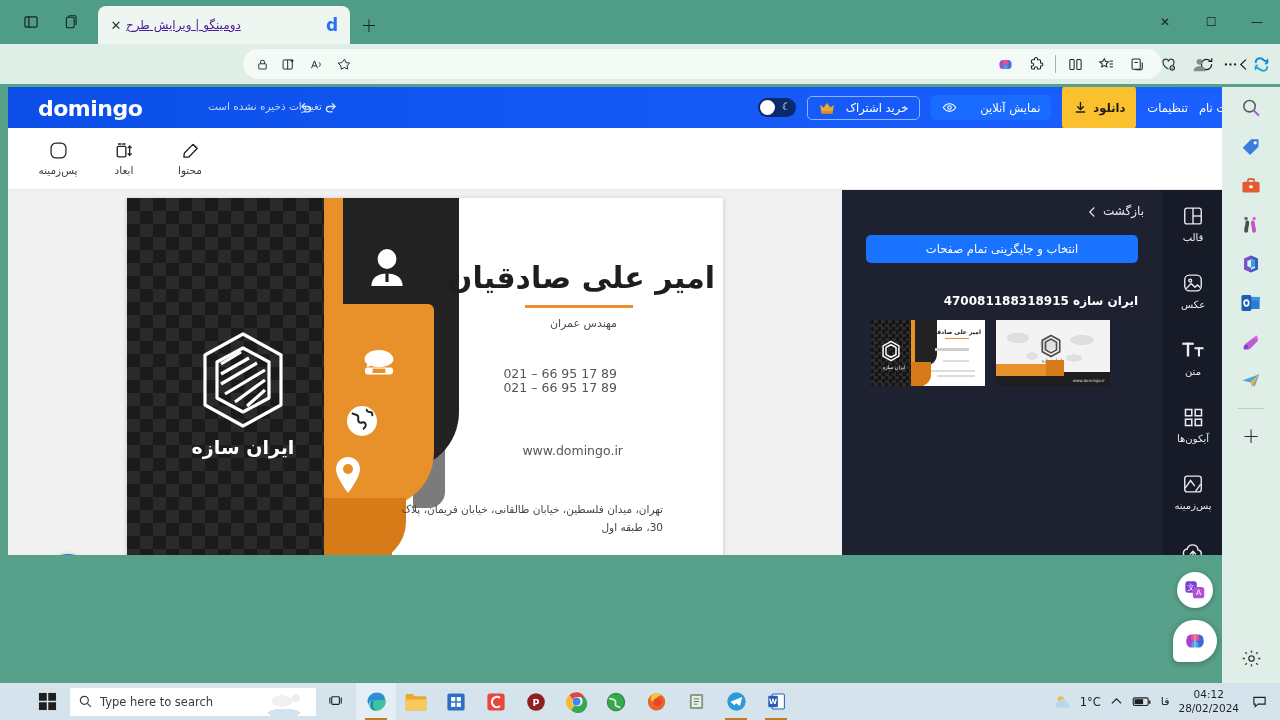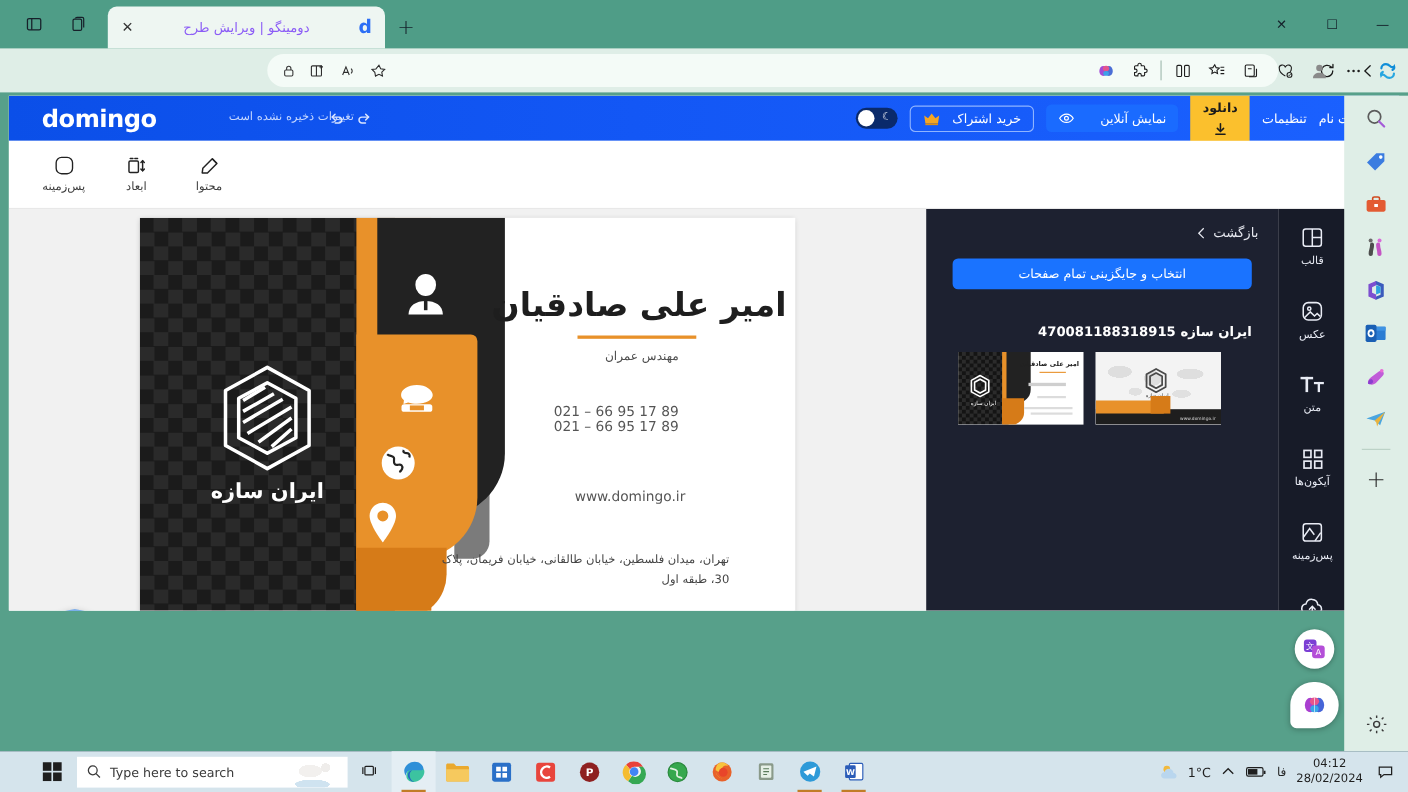--- a/index.html
+++ b/index.html
@@ -40,23 +40,23 @@
     width: 252px; height: 38px;
     background: #eef6f2; border-radius: 8px 8px 0 0;
     display: flex; align-items: center; padding: 0 8px;
   }
   .tab-favicon {
     width: 20px; height: 20px; flex: 0 0 20px;
     display: flex; align-items: center; justify-content: center;
     color: #2d6ff5; font-weight: bold; font-size: 17px;
   }
   .tab-title {
-    flex: 1; font-size: 12px; color: #8b5cf6;
+    flex: 1; font-size: 12px; color: #4c1d95;
     white-space: nowrap; overflow: hidden; text-overflow: ellipsis;
-    text-align: center; direction: rtl;
+    text-align: left; direction: rtl; text-decoration: underline;
   }
   .tab-close {
     width: 20px; height: 20px; flex: 0 0 20px; border-radius: 4px;
     display: flex; align-items: center; justify-content: center;
     font-size: 13px; color: #333;
   }
   .tab-new {
     position: absolute; left: 358px; top: 14px;
     width: 22px; height: 22px;
     display: flex; align-items: center; justify-content: center;
@@ -131,21 +131,21 @@
   .hdr-redo { left: 314px; }
 
   .hdr-right {
     position: absolute; right: 12px; top: 0; height: 41px;
     display: flex; align-items: center; gap: 11px; direction: rtl;
   }
   .hdr-link { font-size: 11.5px; color: #fff; white-space: nowrap; }
   .btn-download {
     background: #fbc02d; color: #1b1b1b; font-size: 11.5px; font-weight: 700;
     border-radius: 5px; padding: 15px 11px;
-    display: flex; align-items: center; gap: 5px; white-space: nowrap; flex-direction: column;
+    display: flex; align-items: center; gap: 5px; white-space: nowrap;
   }
   .btn-preview {
     background: #1a6bff; color: #fff; font-size: 11.5px;
     border-radius: 5px; padding: 5px 11px;
     display: flex; align-items: center; gap: 23px; white-space: nowrap;
   }
   .btn-subscribe {
     border: 1px solid #8fb4ff; color: #fff; font-size: 11.5px;
     border-radius: 5px; padding: 4px 11px;
     display: flex; align-items: center; gap: 11px; white-space: nowrap;

